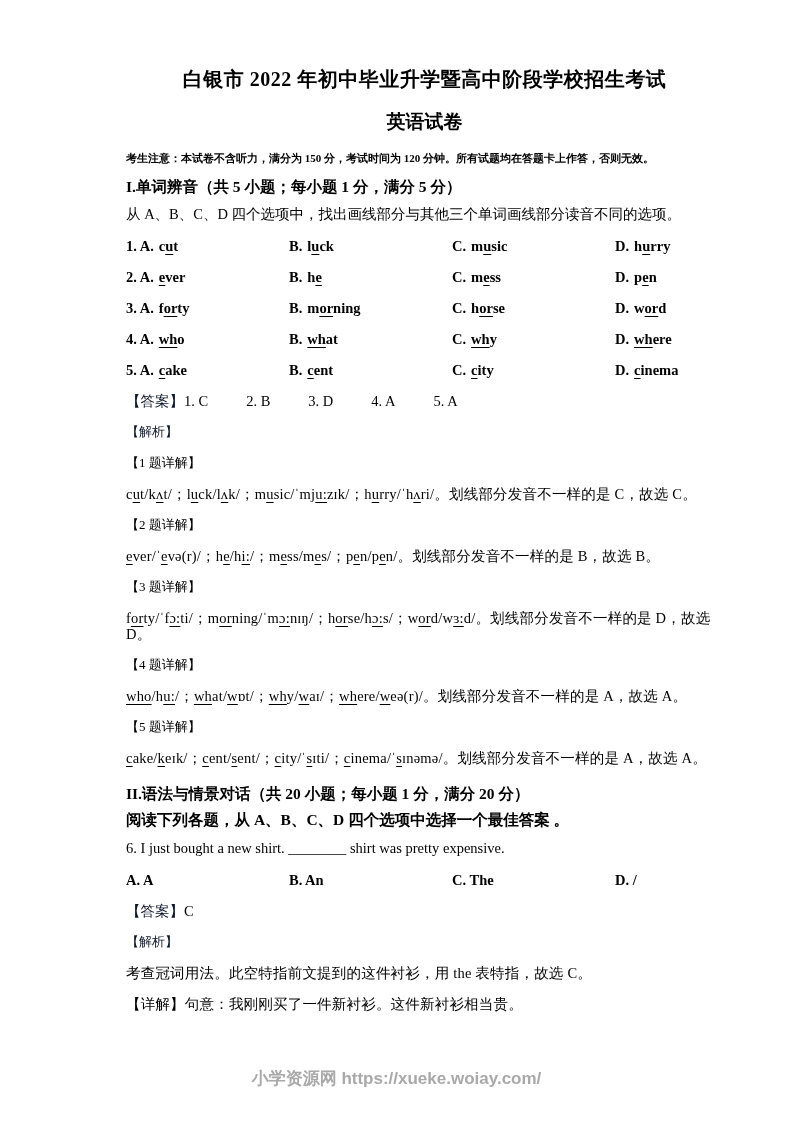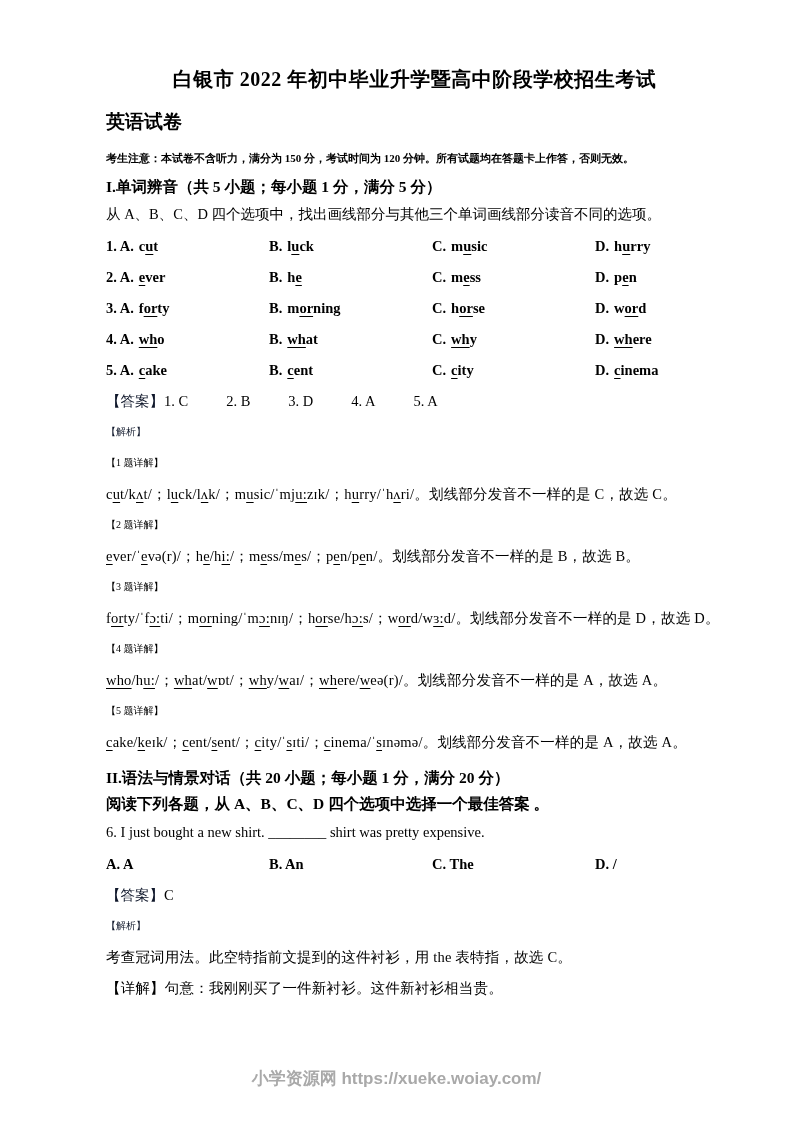--- a/index.html
+++ b/index.html
@@ -4,27 +4,27 @@
 <style>
   html,body { margin:0; padding:0; }
   body {
     width:793px; height:1122px;
     background:#ffffff;
     color:#000;
     font-family:"Liberation Serif","DejaVu Serif",serif;
     position:relative;
     overflow:hidden;
   }
-  .page { padding:66px 70px 0 106px; }
+  .page { padding:66px 70px 0 106px;margin-left:20px; }
   .title {
     font-size:20px; font-weight:bold; text-align:center;
     letter-spacing:0.5px; margin-bottom:18px; line-height:26px;
   }
   .subtitle {
-    font-size:19px; font-weight:bold; text-align:left;
+    font-size:19px; font-weight:bold; text-align:center;
     margin-bottom:12px; line-height:24px;
   }
   .notice {
     font-size:11px; font-weight:bold; line-height:25px; margin-bottom:8px;
   }
   .sec-heading {
     font-size:15.5px; font-weight:bold; line-height:16px; margin-bottom:12px;
   }
   .sec-heading2 {
     font-size:15.5px; font-weight:bold; line-height:26px; margin-bottom:8px;
@@ -32,21 +32,21 @@
   .line { font-size:14.5px; line-height:15px; margin-bottom:16px; }
   .q-row {
     display:grid; grid-template-columns:163px 163px 163px 1fr;
     font-size:14.5px; line-height:16px; margin-bottom:15px;font-weight:bold;
   }
   .opt-label { margin-right:5px; }
   .ul { text-decoration:underline; text-underline-offset:2.5px; }
   .blue { color:#0f172a; }
   .ans-row { font-size:14.5px; line-height:16px; margin-bottom:15px; }
   .ans-item { margin-right:38px; }
-  .exp-label { font-size:10px; line-height:16px; margin-bottom:15px; }
+  .exp-label { font-size:13px; line-height:16px; margin-bottom:15px; }
   .exp-content { font-size:14.5px; line-height:16px; margin-bottom:15px; letter-spacing:0.2px; }
   .footer {
     position:absolute; left:0; right:0; bottom:32px;
     text-align:center;
     font-family:"Liberation Sans","DejaVu Sans",sans-serif;
     font-size:17px; color:#a9a9a9;font-weight:bold;
   }
 </style>
 </head>
 <body>

